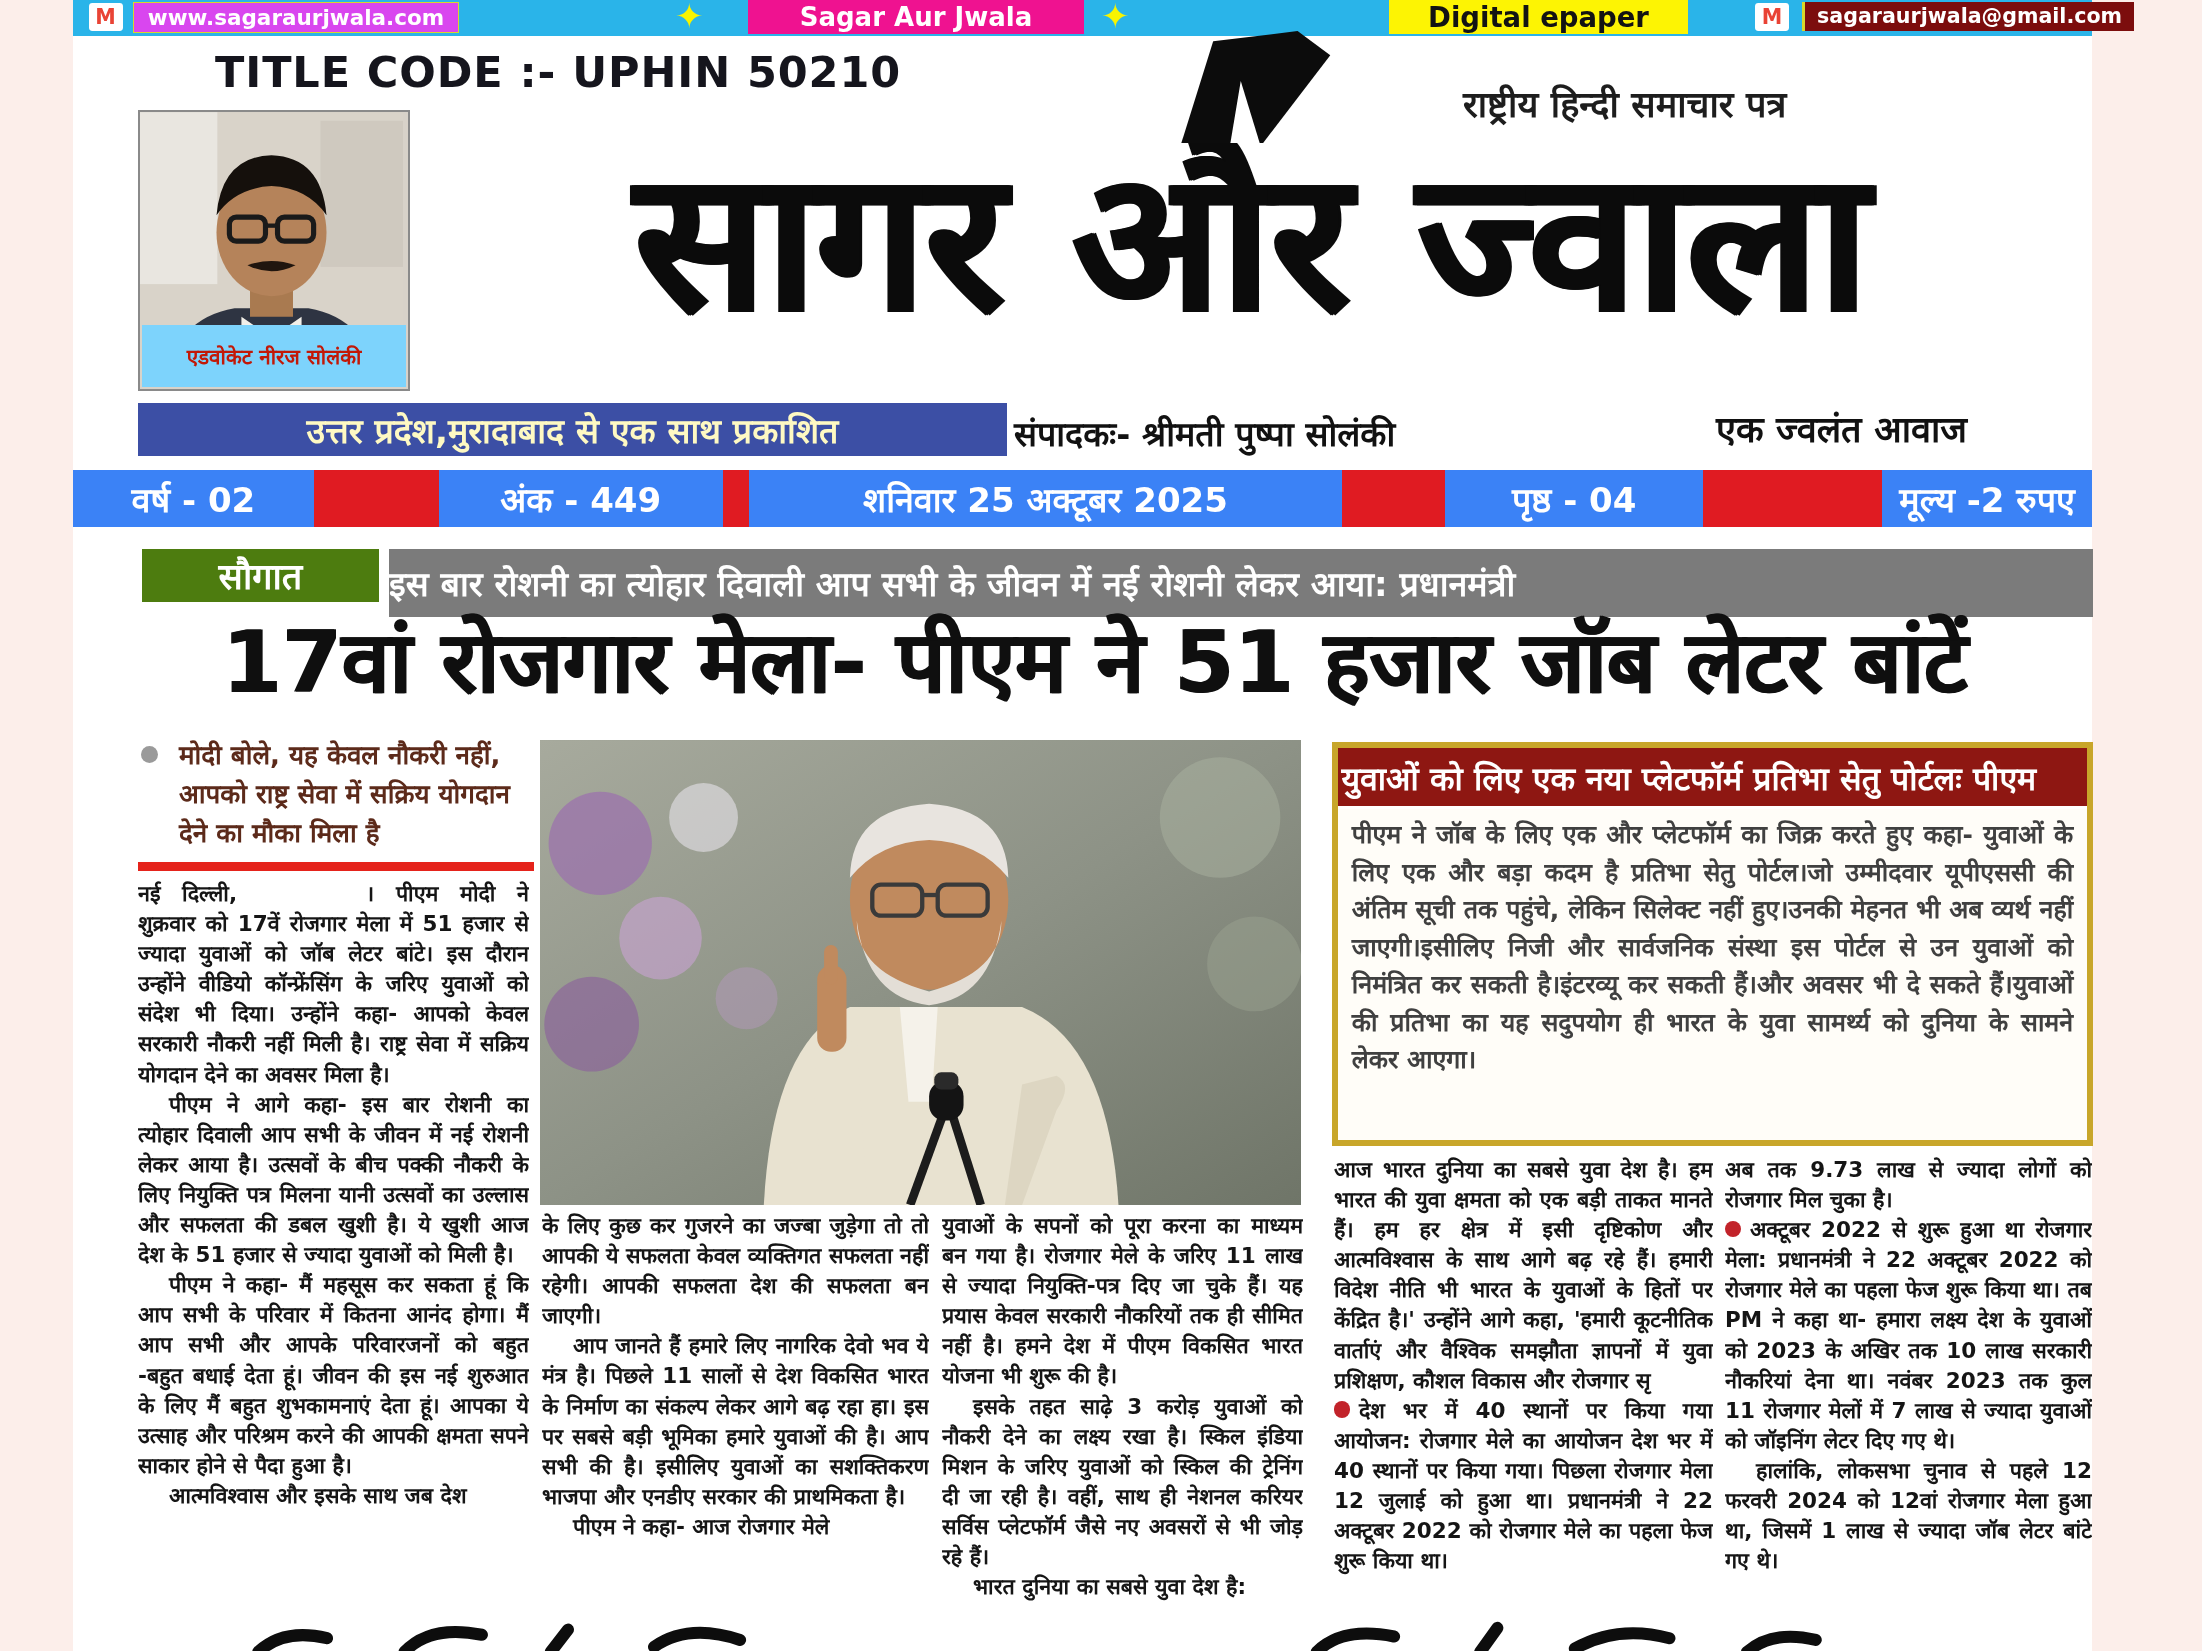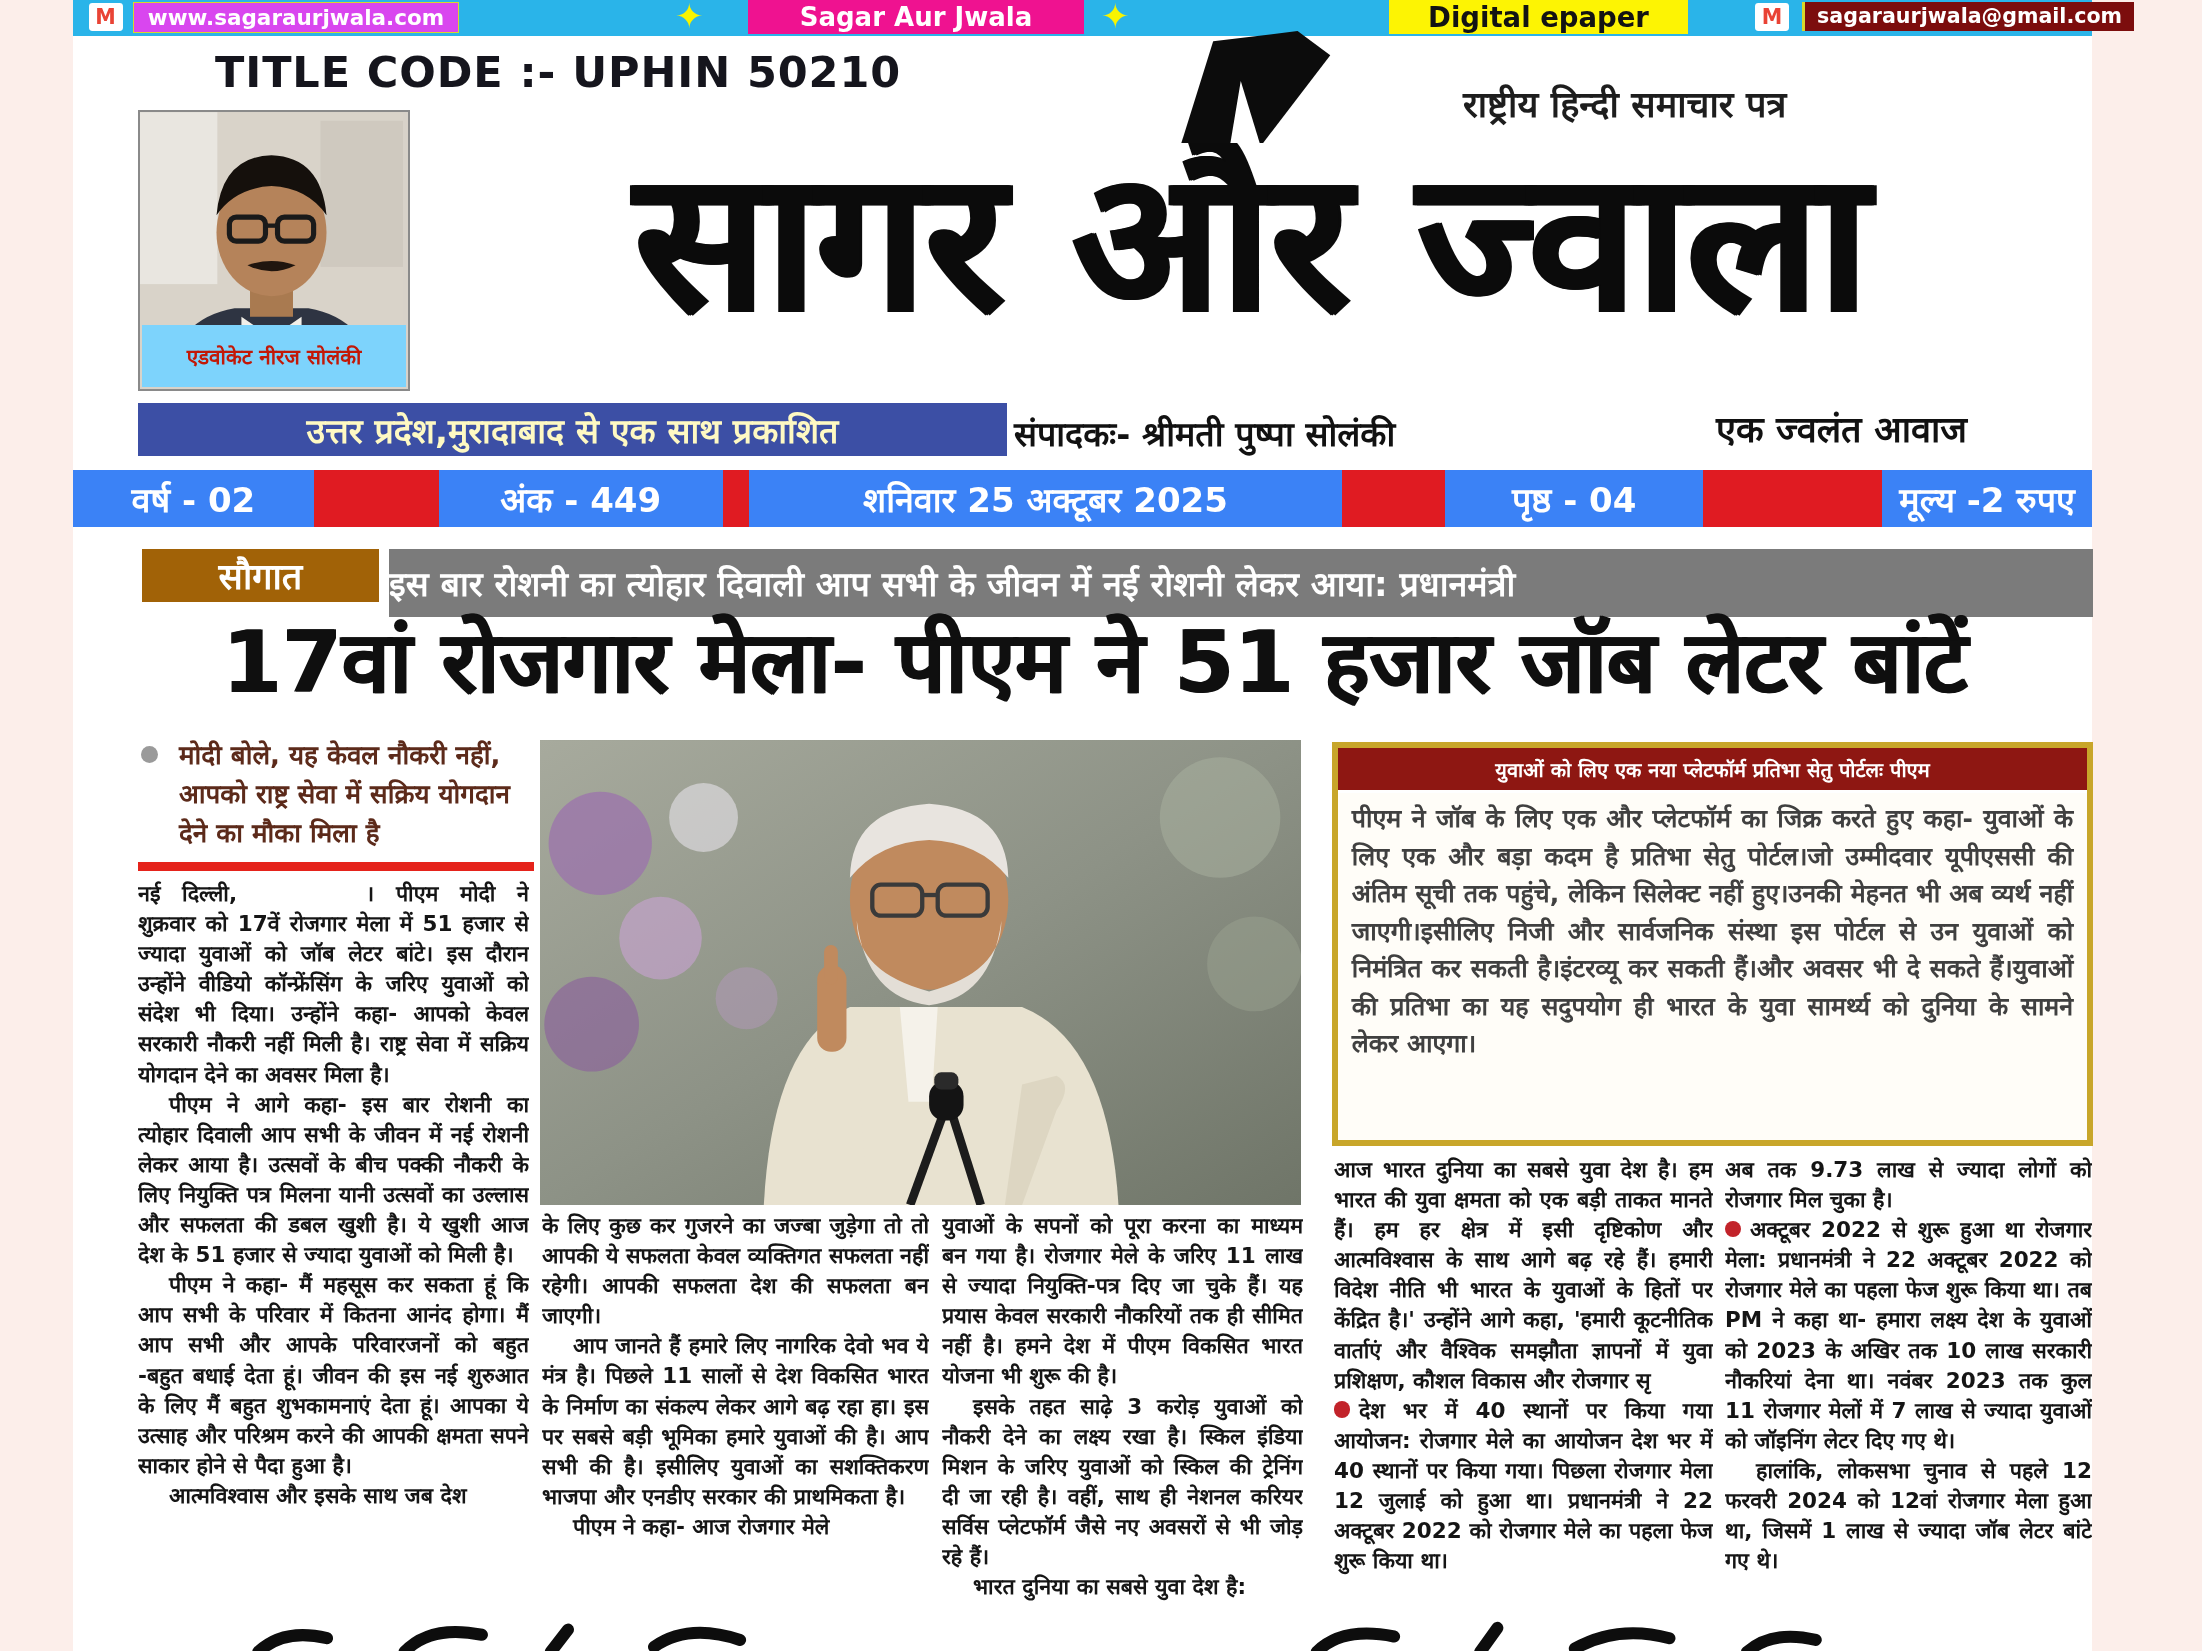--- a/index.html
+++ b/index.html
@@ -40,42 +40,42 @@
   .slogan{position:absolute;left:1716px;top:404px;font-size:36px;font-weight:bold;color:#111111;white-space:nowrap;}
 
   
   .infobar{position:absolute;left:73px;top:470px;width:2019px;height:57px;background:#e01b22;display:flex;}
   .seg{background:#3b82f6;color:#ffffff;font-size:34px;font-weight:bold;display:flex;align-items:center;
        justify-content:center;box-sizing:border-box;height:57px;white-space:nowrap;}
   .s1{width:241px;} .s2{margin-left:125px;width:284px;} .s3{margin-left:26px;width:594px;}
   .s4{margin-left:103px;width:258px;} .s5{margin-left:179px;width:210px;}
 
   
-  .kicker{position:absolute;left:142px;top:549px;width:237px;height:53px;background:#a16207;color:#ffffff;
+  .kicker{position:absolute;left:142px;top:549px;width:237px;height:53px;background:#4d7c0f;color:#ffffff;
           font-size:36px;font-weight:bold;display:flex;align-items:center;justify-content:center;font-family:Liberation Mono, monospace;}
   .strap{position:absolute;left:389px;top:549px;width:1704px;height:68px;background:#7b7b7b;color:#ffffff;
          font-size:34px;font-weight:bold;display:flex;align-items:center;box-sizing:border-box;white-space:nowrap;overflow:hidden;}
 
   
   .headline{position:absolute;left:95px;top:611px;width:1998px;text-align:center;font-size:86px;font-weight:bold;
             color:#0f0f0f;line-height:1.2;white-space:nowrap;text-shadow:1.7px 0 #0f0f0f;}
 
   
   .highlight{position:absolute;left:138px;top:736px;width:396px;}
   .gbullet{position:absolute;left:3.4px;top:10.3px;width:17px;height:17px;border-radius:50%;background:#9a9a9a;}
   .hltext{margin-left:41px;font-size:26px;font-weight:bold;color:#5c2a1a;line-height:1.5;}
   .redrule{position:absolute;left:138px;top:862px;width:396px;height:8.6px;background:#e5231b;}
 
   
   .pmphoto{position:absolute;left:540px;top:740px;width:761px;height:465px;overflow:hidden;background:#8d9286;}
 
   
   .sidebox{position:absolute;left:1332px;top:742px;width:761px;height:404px;border:6px solid #c8a62a;
            box-sizing:border-box;background:#fffdf8;}
-  .sideboxhead{background:#8e1712;color:#ffffff;font-size:20px;font-weight:bold;text-align:center;
+  .sideboxhead{background:#8e1712;color:#ffffff;font-size:32px;font-weight:bold;
                padding:7.7px 3.4px;border-bottom:3.4px solid #ffffff;white-space:nowrap;overflow:hidden;}
   .sideboxbody{padding:6.9px 13.8px 0 13.8px;font-size:25px;line-height:1.5;font-weight:600;text-align:justify;
                color:#404040;overflow:hidden;height:310px;}
 
   
   .col{position:absolute;overflow:hidden;font-size:21.5px;line-height:1.4;text-align:justify;font-weight:600;color:#151515;}
   .col p{margin:0;}
   .col p.ind{text-indent:31px;}
   #col1{left:138px;top:879px;width:391px;height:762px;}
   #col2{left:542px;top:1211px;width:387px;height:430px;}

